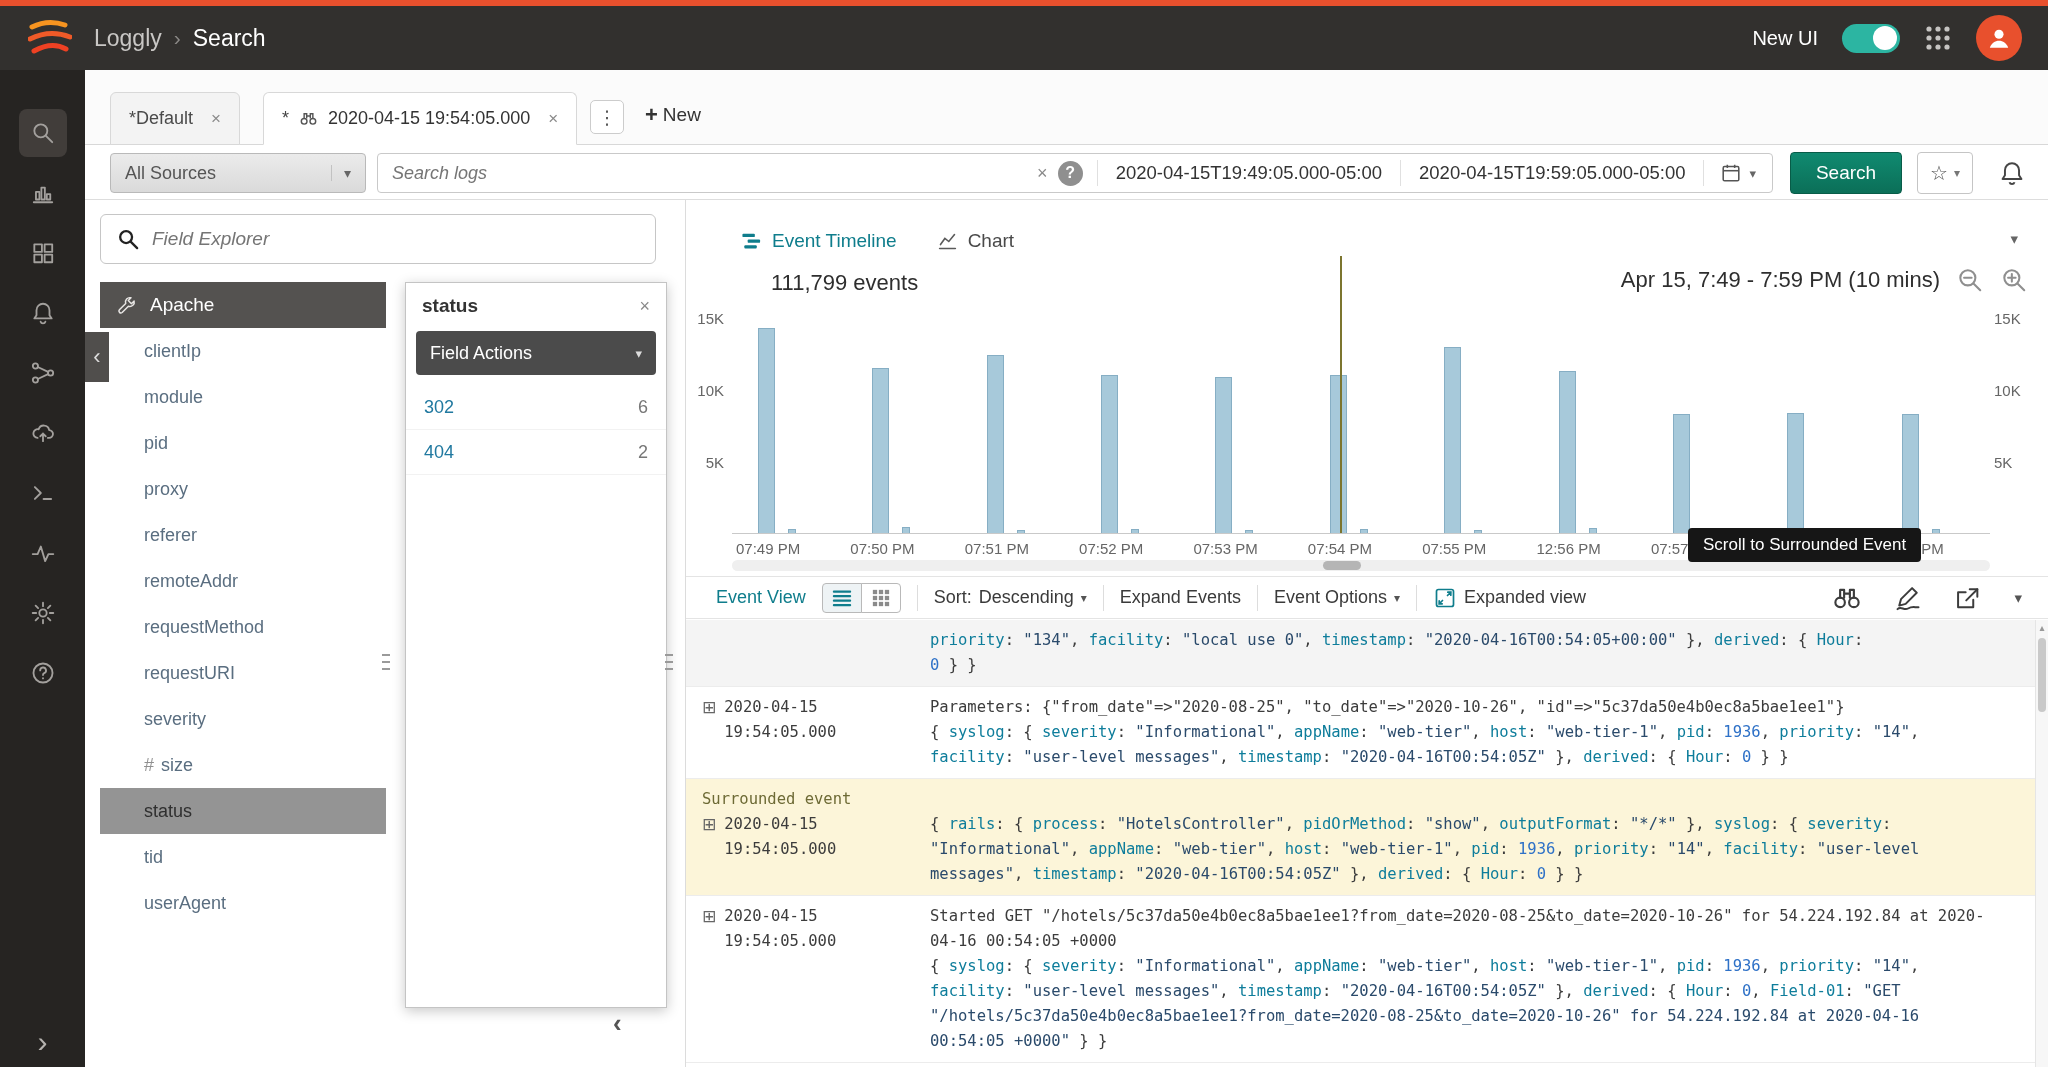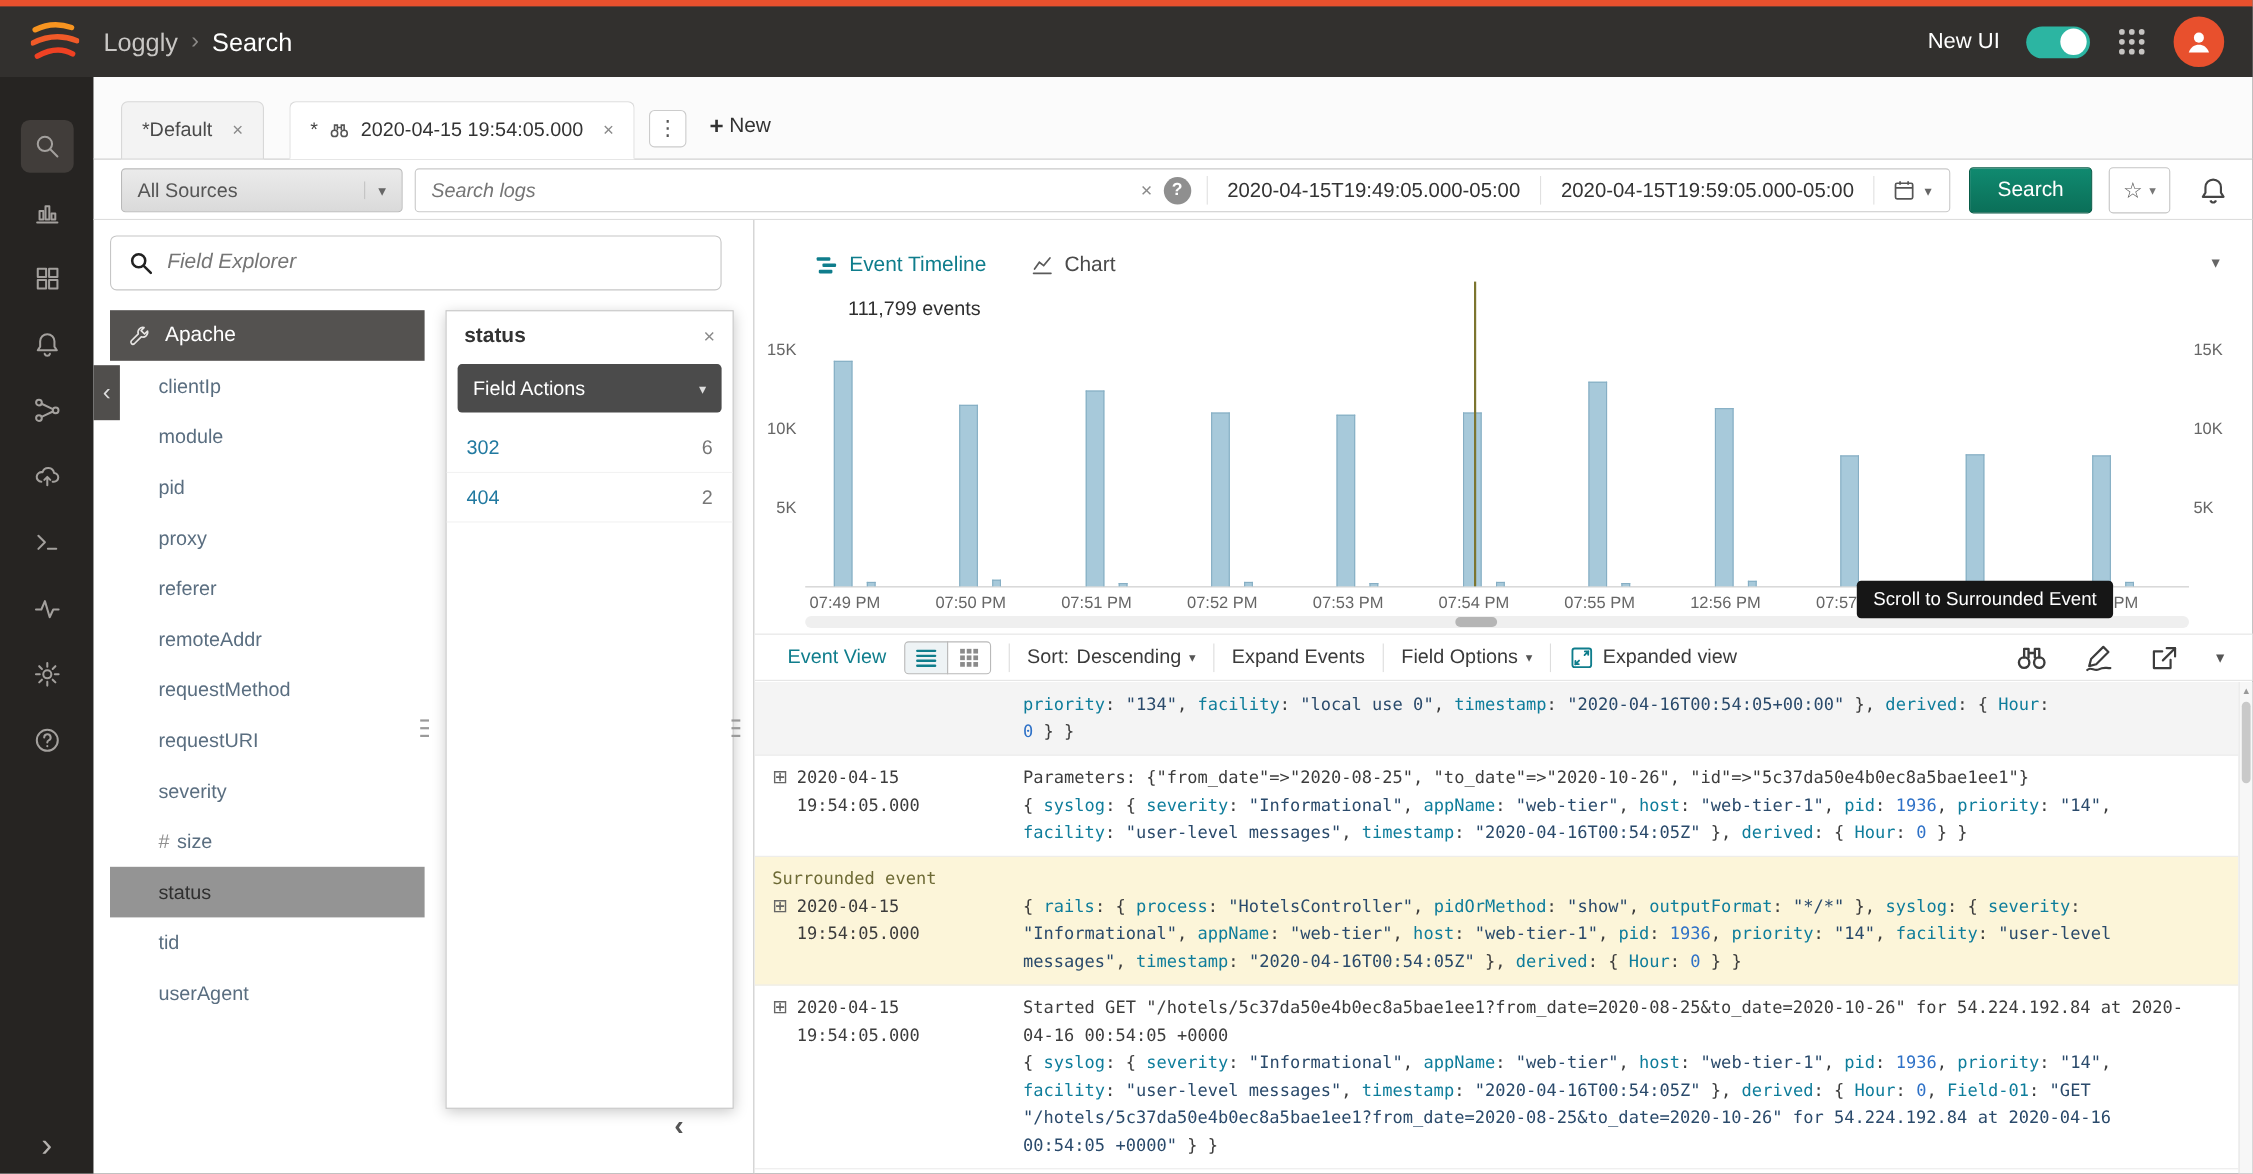--- a/index.html
+++ b/index.html
@@ -93,21 +93,21 @@
   .grip i{display:block;width:8px;height:2px;background:#9a9a9a}
   .grip1{left:296px;top:438px}
   .grip2{left:579px;top:438px}
   .bottom-collapse{position:absolute;left:528px;top:808px;color:#555;font-size:26px;font-weight:bold;cursor:pointer}
   
   .main{position:absolute;left:600px;top:0;right:0;bottom:0;border-left:1px solid #dcdcdc;background:#fff;overflow:hidden}
   .tl-header{position:absolute;top:30px;left:55px;display:flex;gap:40px;align-items:flex-start}
   .tl-item{display:flex;gap:10px;align-items:center;font-size:19px;cursor:pointer;color:#4a4a4a}
   .tl-item.active{color:#0f7d8c}
   .tl-caret{position:absolute;top:30px;right:30px;color:#666;font-size:15px;cursor:pointer}
-  .ev-count{position:absolute;top:70px;left:85px;font-size:18px;color:#2e2e2e}
+  .ev-count{position:absolute;top:70px;left:85px;font-size:22px;color:#2e2e2e}
   .range-row{position:absolute;top:66px;right:20px;display:flex;align-items:center;gap:16px}
   .range-label{font-size:22px;color:#2e2e2e}
   .zoom{cursor:pointer;display:flex}
   .y-left,.y-right{position:absolute;top:118px;height:216px;font-size:15px;color:#666;z-index:2}
   .y-left{left:0;width:38px;text-align:right}
   .y-right{right:14px;width:40px;text-align:left}
   .y-left div,.y-right div{position:absolute;transform:translateY(-50%)}
   .y-left div{right:0}
   .plot{position:absolute;top:118px;left:46px;right:58px;height:216px;border-bottom:1px solid #c9c9c9;display:flex}
   .chart-slot{flex:1;position:relative}
@@ -431,20 +431,38 @@
                   <polyline points="4,15.5 9,8.5 13.5,12 20,4"></polyline>
               </svg>
             </span>
             <span>Chart</span>
           </div>
         </div>
         <div class="tl-caret">▾</div>
 
         <div class="ev-count">111,799 events</div>
 
+        <div class="range-row">
+          <span class="range-label">Apr 15, 7:49 - 7:59 PM  (10 mins)</span>
+          <span class="zoom">
+            <svg width="28" height="28" viewBox="0 0 26 26" stroke="#8f8f8f" fill="none" stroke-width="1.9" stroke-linecap="round">
+              <circle cx="11" cy="11" r="7"></circle>
+                <line x1="16.2" y1="16.2" x2="22.5" y2="22.5"></line>
+                <line x1="7.5" y1="11" x2="14.5" y2="11"></line>
+            </svg>
+          </span>
+          <span class="zoom">
+            <svg width="28" height="28" viewBox="0 0 26 26" stroke="#8f8f8f" fill="none" stroke-width="1.9" stroke-linecap="round">
+              <circle cx="11" cy="11" r="7"></circle>
+                <line x1="16.2" y1="16.2" x2="22.5" y2="22.5"></line>
+                <line x1="7.5" y1="11" x2="14.5" y2="11"></line>
+                <line x1="11" y1="7.5" x2="11" y2="14.5"></line>
+            </svg>
+          </span>
+        </div>
 
         <div class="y-left" id="y-left">
             <div style="top: 0%;">15K</div>
             <div style="top: 33.333%;">10K</div>
             <div style="top: 66.666%;">5K</div>
           </div>
         <div class="y-right" id="y-right">
             <div style="top: 0%;">15K</div>
             <div style="top: 33.333%;">10K</div>
             <div style="top: 66.666%;">5K</div>
@@ -543,21 +561,21 @@
           <span class="tb-divider"></span>
           <span class="tb-item">
             <span>Sort:</span>
             <span>Descending</span>
             <span class="tb-caret">▾</span>
           </span>
           <span class="tb-divider"></span>
           <span class="tb-item">Expand Events</span>
           <span class="tb-divider"></span>
           <span class="tb-item">
-            <span>Field Options</span>
+            <span>Event Options</span>
             <span class="tb-caret">▾</span>
           </span>
           <span class="tb-divider"></span>
           <span class="tb-item">
             <svg width="24" height="24" viewBox="0 0 24 24" stroke="#0f7d8c" fill="none" stroke-width="1.7" stroke-linecap="round">
               <rect x="3.5" y="3.5" width="17" height="17" rx="2"></rect>
               <path d="M9.5 14.5L6 18M6.2 14.8v3h3"></path>
               <path d="M14.5 9.5L18 6M14.8 6.2h3v3"></path>
             </svg>
             <span>Expanded view</span>

